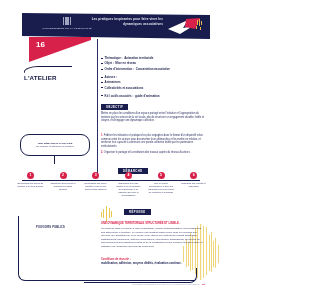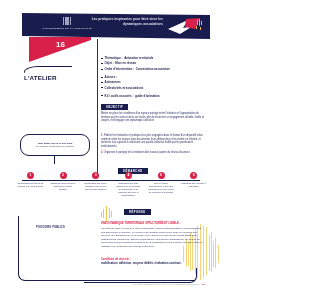--- a/index.html
+++ b/index.html
@@ -41,21 +41,21 @@
   .header-logo{position:absolute;right:6px;top:4px;width:38px;height:19px;}
 
   
   .tri{
     position:absolute;left:29px;top:37px;width:62px;height:25px;
     background:#d8214a;
     clip-path:polygon(0 0, 100% 0, 100% 3px, 0 100%);
   }
   .tri-num{
     position:absolute;left:36px;top:40px;
-    color:#ffffff;font-size:8px;font-weight:700;line-height:9px;margin-left:20px;
+    color:#ffffff;font-size:8px;font-weight:700;line-height:9px;
   }
 
   
   .atelier{position:absolute;left:24px;top:66px;width:48px;}
   .atelier-swoosh{
     height:6px;
     border-top:.7px solid #14173f;
     border-left:.7px solid #14173f;
     border-top-left-radius:14px 6px;
     transform:skewX(-6deg);

